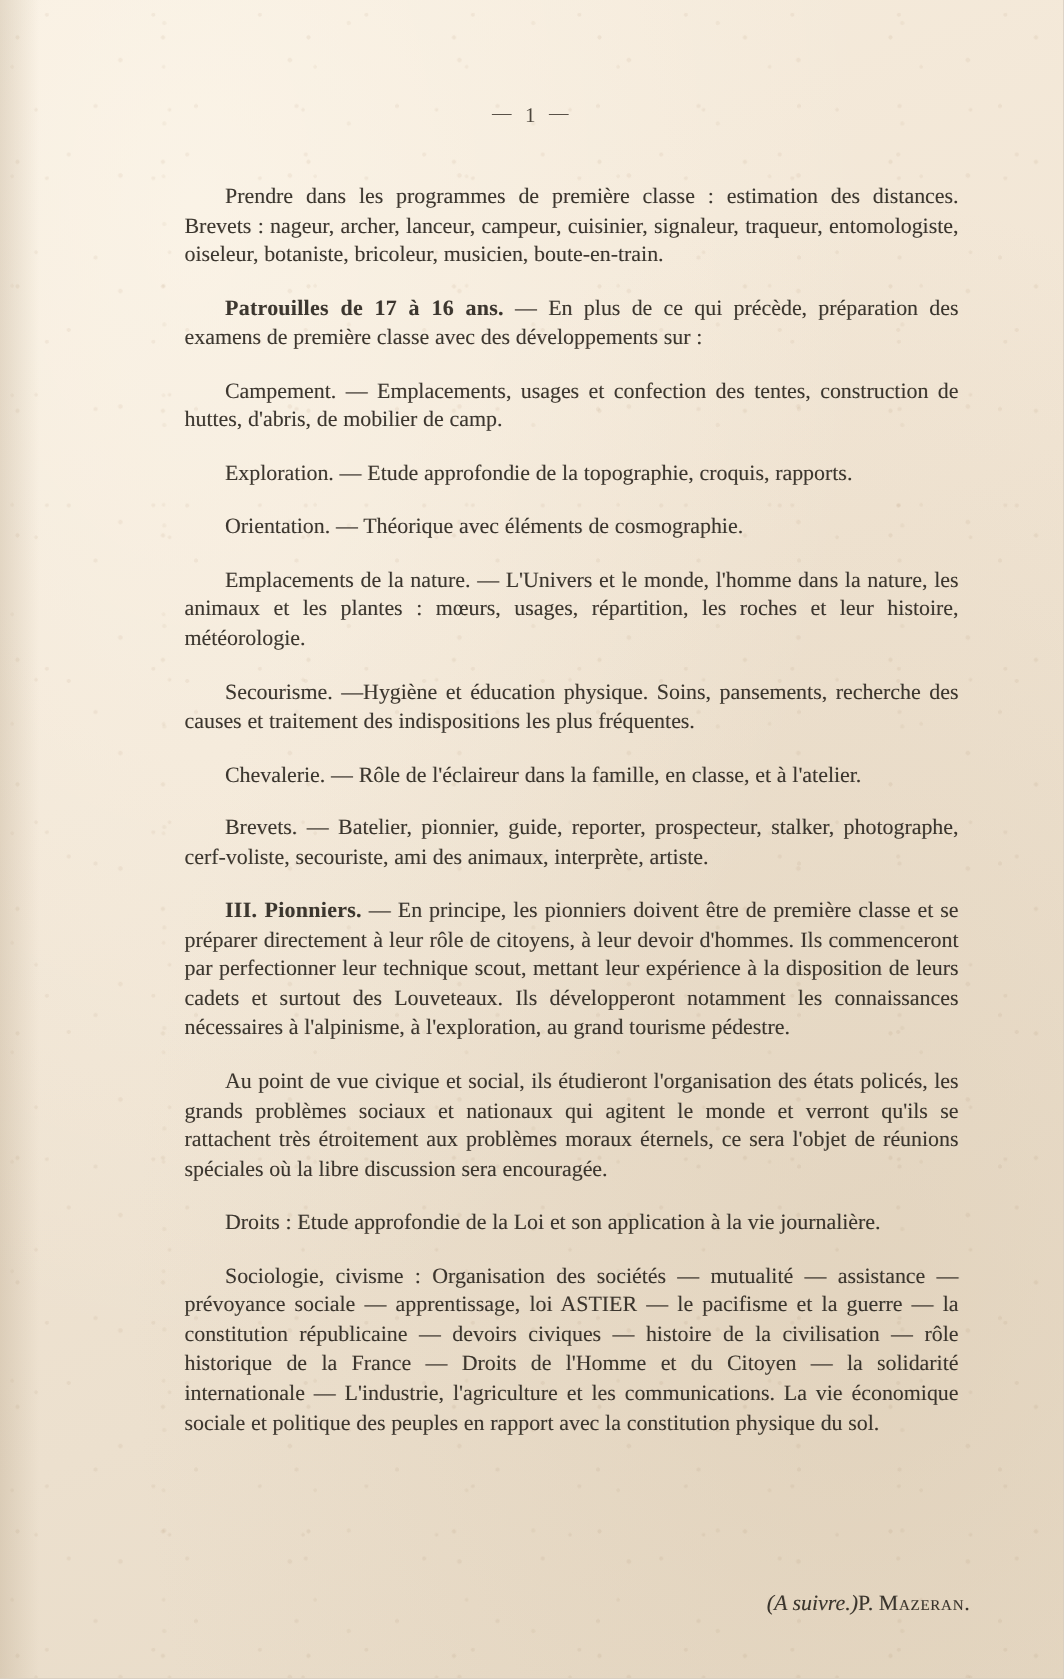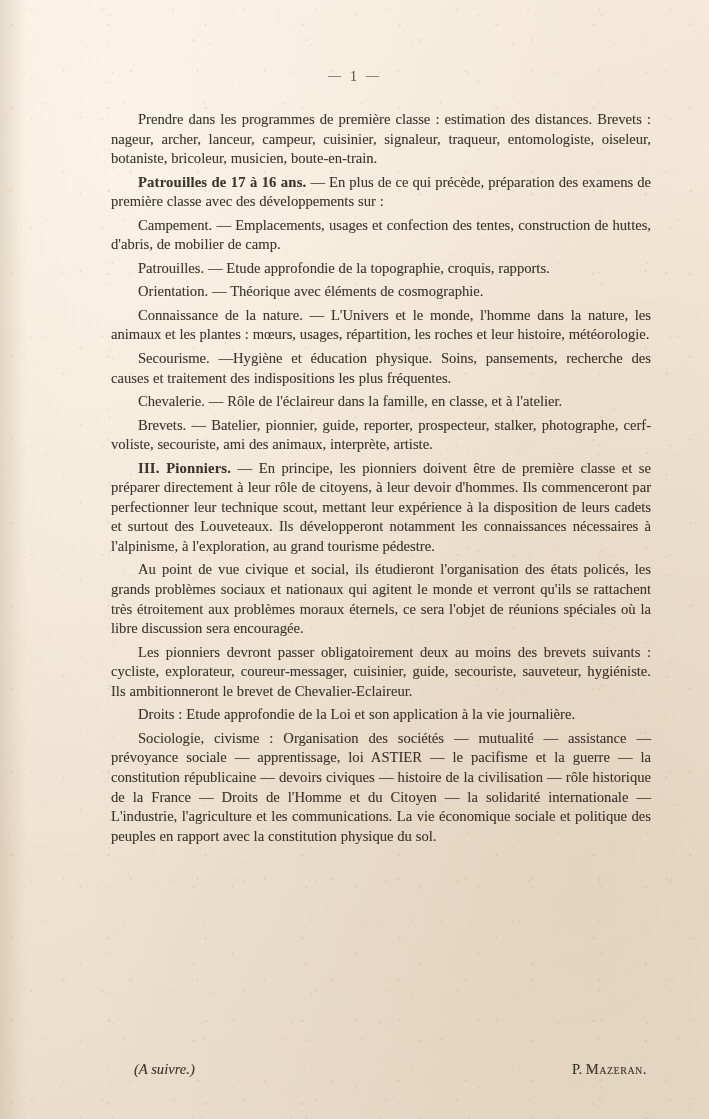--- a/index.html
+++ b/index.html
@@ -78,21 +78,21 @@
     left: 107px;
     top: 106px;
     width: 548px;
   }
 
   p.para {
     font-family: "Liberation Serif", "DejaVu Serif", serif;
     font-size: 14.6px;
     line-height: 19.55px;
     color: #2e2922;
-    margin: 4px;
+    margin: 16px;
     text-align: justify;
     text-indent: 27px;
     text-justify: inter-word;
     -webkit-hyphens: none;
     hyphens: none;
     word-spacing: 0.2px;
     opacity: 0.93;
   }
 
   .lead {
@@ -105,21 +105,21 @@
     font-variant: small-caps;
     letter-spacing: 0.5px;
   }
 
   .footer {
     position: absolute;
     left: 107px;
     top: 1041px;
     width: 548px;
     display: flex;
-    justify-content: space-between;
+    justify-content: flex-end;
     align-items: baseline;
     font-family: "Liberation Serif", "DejaVu Serif", serif;
     font-size: 14.6px;
     color: #2e2922;
     opacity: 0.93;
   }
   .footer .cont {
     font-style: italic;
     padding-left: 27px;
   }
@@ -144,37 +144,36 @@
     </div>
 
     <div class="body-col">
 
       <p class="para inked"><span>Prendre dans les programmes de première classe : estimation des distances. Brevets : nageur, archer, lanceur, campeur, cuisinier, signaleur, traqueur, entomologiste, oiseleur, botaniste, bricoleur, musicien, boute-en-train.</span></p>
 
       <p class="para inked"><span class="bold">Patrouilles de 17 à 16 ans.</span><span> — En plus de ce qui précède, préparation des examens de première classe avec des développements sur :</span></p>
 
       <p class="para inked"><span class="lead">Campement.</span><span> — Emplacements, usages et confection des tentes, construction de huttes, d'abris, de mobilier de camp.</span></p>
 
-      <p class="para inked"><span class="lead">Patrouilles.</span><span> — Etude approfondie de la topographie, croquis, rapports.</span></p>
+      <p class="para inked"><span class="lead">Exploration.</span><span> — Etude approfondie de la topographie, croquis, rapports.</span></p>
 
       <p class="para inked"><span class="lead">Orientation.</span><span> — Théorique avec éléments de cosmographie.</span></p>
 
-      <p class="para inked"><span class="lead">Connaissance de la nature.</span><span> — L'Univers et le monde, l'homme dans la nature, les animaux et les plantes : mœurs, usages, répartition, les roches et leur histoire, météorologie.</span></p>
+      <p class="para inked"><span class="lead">Emplacements de la nature.</span><span> — L'Univers et le monde, l'homme dans la nature, les animaux et les plantes : mœurs, usages, répartition, les roches et leur histoire, météorologie.</span></p>
 
       <p class="para inked"><span class="lead">Secourisme.</span><span> —Hygiène et éducation physique. Soins, pansements, recherche des causes et traitement des indispositions les plus fréquentes.</span></p>
 
       <p class="para inked"><span class="lead">Chevalerie.</span><span> — Rôle de l'éclaireur dans la famille, en classe, et à l'atelier.</span></p>
 
       <p class="para inked"><span class="lead">Brevets.</span><span> — Batelier, pionnier, guide, reporter, prospecteur, stalker, photographe, cerf-voliste, secouriste, ami des animaux, interprète, artiste.</span></p>
 
       <p class="para inked"><span class="bold">III.   Pionniers.</span><span> — En principe, les pionniers doivent être de première classe et se préparer directement à leur rôle de citoyens, à leur devoir d'hommes. Ils commenceront par perfectionner leur technique scout, mettant leur expérience à la disposition de leurs cadets et surtout des Louveteaux. Ils développeront notamment les connaissances nécessaires à l'alpinisme, à l'exploration, au grand tourisme pédestre.</span></p>
 
       <p class="para inked"><span>Au point de vue civique et social, ils étudieront l'organisation des états policés, les grands problèmes sociaux et nationaux qui agitent le monde et verront qu'ils se rattachent très étroitement aux problèmes moraux éternels, ce sera l'objet de réunions spéciales où la libre discussion sera encouragée.</span></p>
 
-      <p class="para inked"><span>Les pionniers devront passer obligatoirement deux au moins des brevets suivants : cycliste, explorateur, coureur-messager, cuisinier, guide, secouriste, sauveteur, hygiéniste. Ils ambitionneront le brevet de Chevalier-Eclaireur.</span></p>
 
 
       <p class="para inked"><span class="lead">Droits</span><span> : Etude approfondie de la Loi et son application à la vie journalière.</span></p>
 
       <p class="para inked"><span class="lead">Sociologie, civisme :</span><span> Organisation des sociétés — mutualité — assistance — prévoyance sociale — apprentissage, loi ASTIER — le pacifisme et la guerre — la constitution républicaine — devoirs civiques — histoire de la civilisation — rôle historique de la France — Droits de l'Homme et du Citoyen — la solidarité internationale — L'industrie, l'agriculture et les communications. La vie économique sociale et politique des peuples en rapport avec la constitution physique du sol.</span></p>
 
     </div>
 
     <div class="footer inked">
       <span class="cont">(A suivre.)</span>

